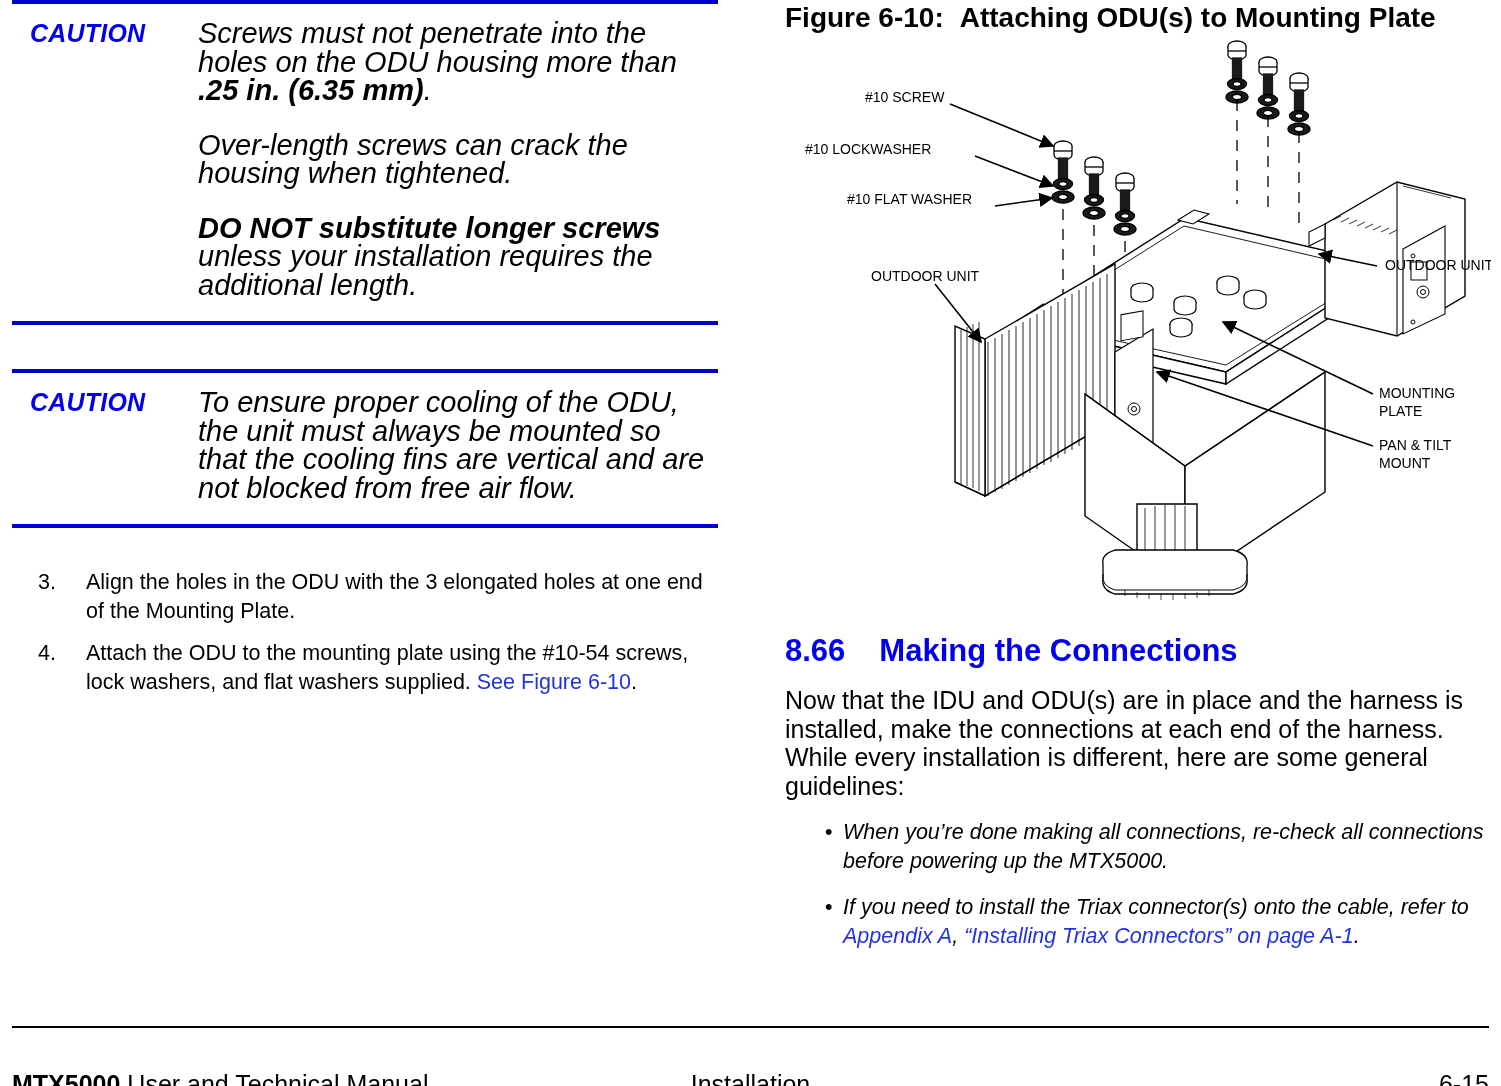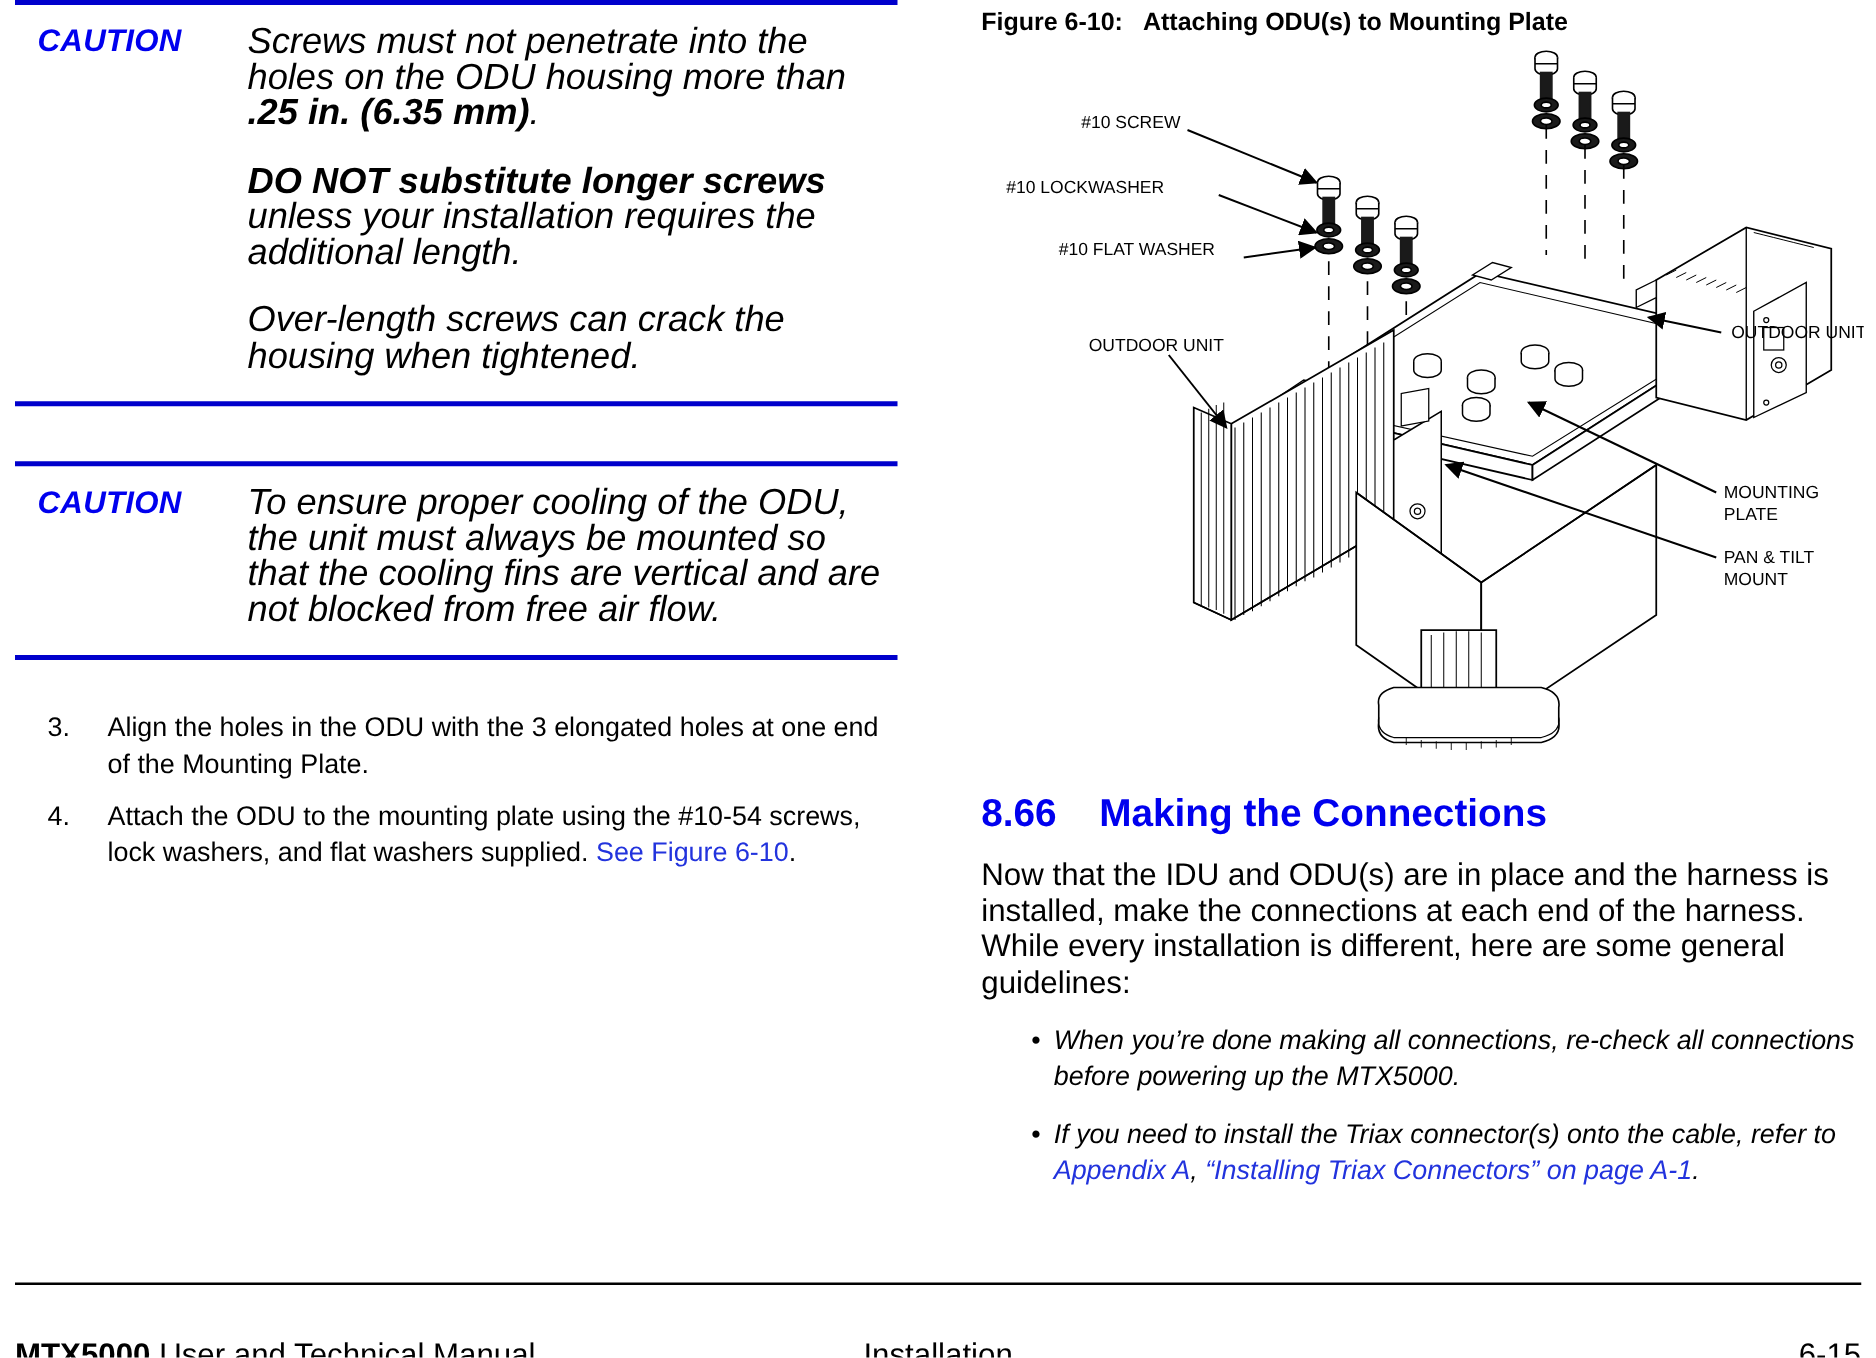--- a/index.html
+++ b/index.html
@@ -99,21 +99,21 @@
   .step-text {
     flex: 1 1 auto;
     padding-right: 6px;
   }
   .xref {
     color: #2233dd;
   }
 
   
   .figure-title {
-    font-size: 20px;
+    font-size: 28px;
     font-weight: bold;
     line-height: 28px;
     margin: 4px 0 0 0;
     white-space: nowrap;
   }
   .figure-title .num { margin-right: 16px; }
 
   .figure-wrap {
     position: relative;
     width: 706px;
@@ -215,22 +215,22 @@
 <div class="page">
 
   <div class="col-left">
 
     <div>
       <div class="rule-blue"></div>
       <div class="caution-box cb-pad-top">
         <div class="caution-word">CAUTION</div>
         <div class="caution-body">
           <p><span>Screws must not penetrate into the holes on the ODU housing more than </span><b>.25 in. (6.35 mm)</b><span>.</span></p>
+          <p><span>Over-length screws can crack the housing when tightened.</span></p>
           <p><b>DO NOT substitute longer screws</b><span> unless your installation requires the additional length.</span></p>
-          <p><span>Over-length screws can crack the housing when tightened.</span></p>
         </div>
       </div>
       <div class="cb-pad-bot"></div>
       <div class="rule-blue"></div>
     </div>
 
     <div class="gap-between-cautions"></div>
 
     <div>
       <div class="rule-blue"></div>

